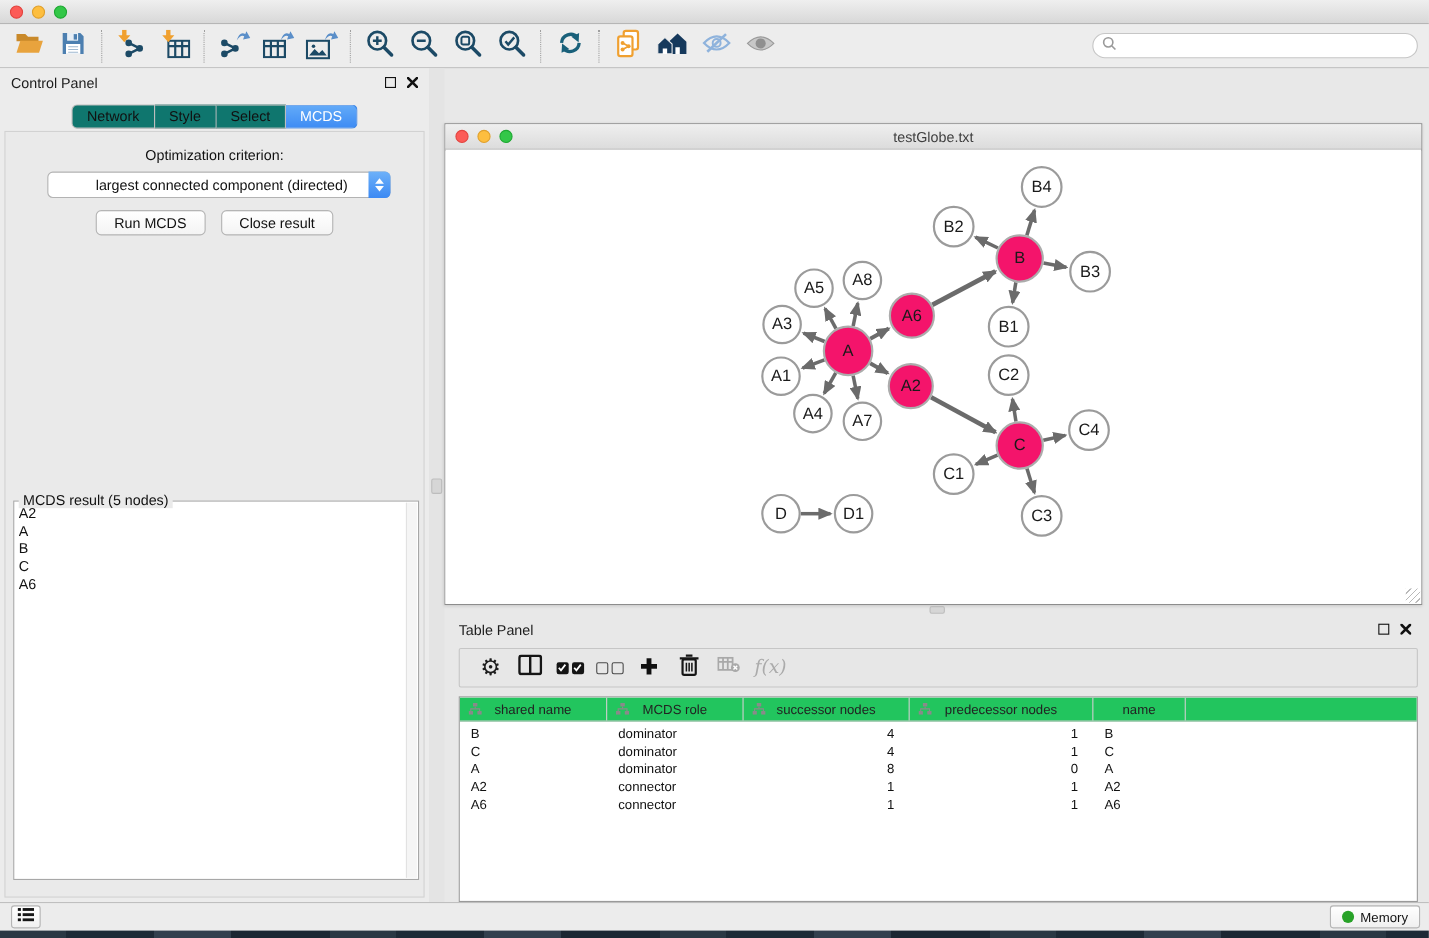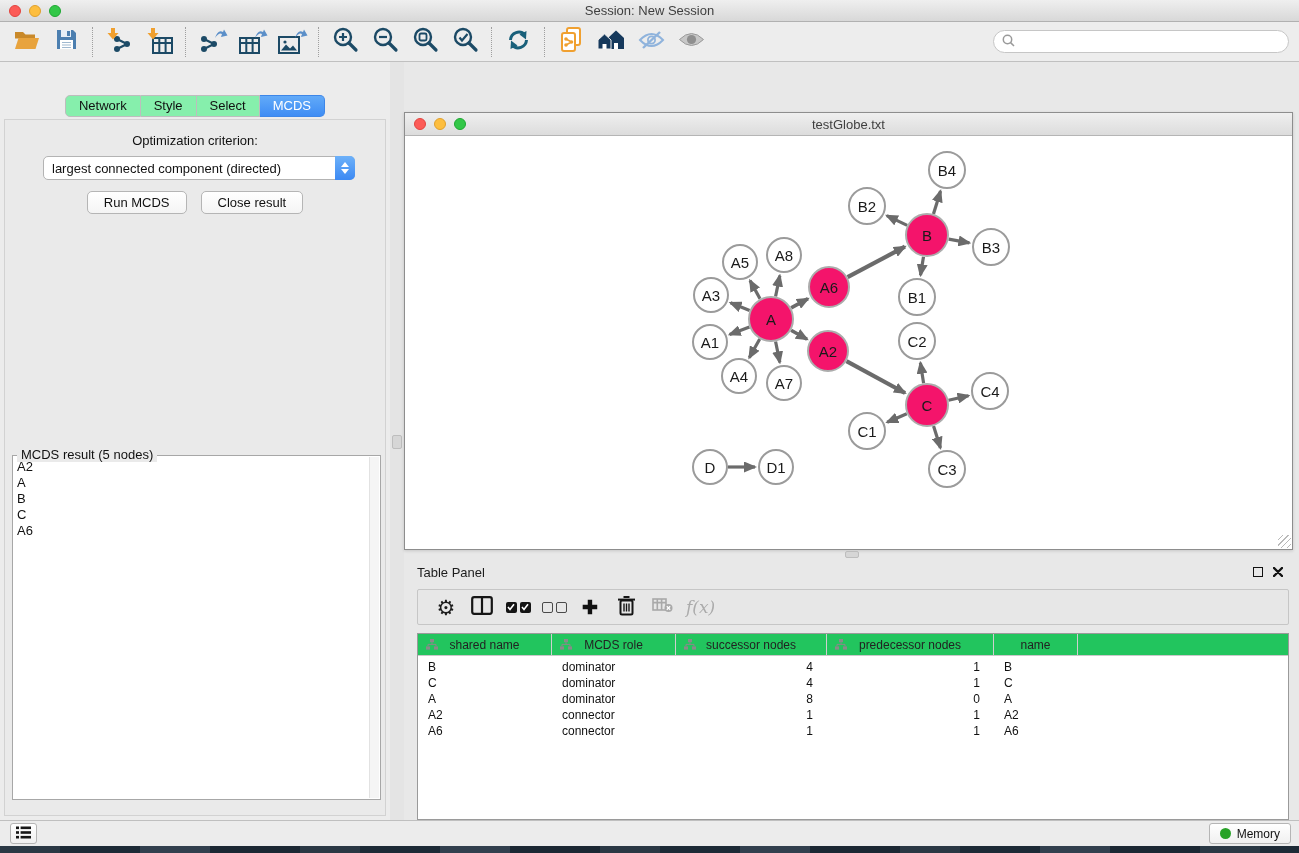--- a/index.html
+++ b/index.html
@@ -40,31 +40,31 @@
   .panel-header { height:26px; display:flex; align-items:center; padding:0 10px; }
   .panel-header .ph-title { font-size:13px; color:#1c1c1c; }
   .ph-icons { margin-left:auto; display:flex; gap:10px; align-items:center; }
   .float-box { width:10px; height:10px; border:1.6px solid #111; background:transparent; }
   .close-x svg { display:block; }
 
   .cp-frame { position:absolute; top:57px; left:4px; right:4px; bottom:4px;
     border:1px solid #d2d2d2; background:#eaeaea; }
 
   .cp-tabs { position:absolute; top:33px; left:0; width:390px; display:flex; justify-content:center; z-index:2; }
-  .seg { height:22px; line-height:20px; font-size:13px; padding:0 13px; background:#86efac;
+  .seg { height:22px; line-height:20px; font-size:13px; padding:0 13px; background:#0f766e;
     border:1px solid #bdbdbd; border-left:none; color:#111; cursor:default; }
   .seg:first-child { border-left:1px solid #bdbdbd; border-radius:5px 0 0 5px; }
   .seg:last-child { border-radius:0 5px 5px 0; }
   .seg.active { background:linear-gradient(#62aaf8,#3e8cf4); border-color:#3d86e8; color:#fff; }
 
   .opt-label { position:absolute; top:71px; left:0; width:390px; text-align:center;
     font-size:13px; color:#111; }
   .combo { position:absolute; top:94px; left:43px; width:312px; height:24px; background:#fff;
     border:1px solid #b3b3b3; border-radius:5px; display:flex; align-items:center; }
-  .combo .combo-text { flex:1; font-size:13px; padding-left:8px; color:#111; white-space:nowrap; }
+  .combo .combo-text { flex:1; font-size:13px; padding-left:8px; color:#111; white-space:nowrap;margin-left:35px; }
   .combo .stepper { width:20px; height:24px; margin:-1px -1px -1px 0;
     background:linear-gradient(#6db1f9,#3c89f3); border-radius:0 5px 5px 0;
     display:flex; flex-direction:column; align-items:center; justify-content:center; gap:2px; }
   .stepper .tri-up { width:0; height:0; border-left:4px solid transparent; border-right:4px solid transparent; border-bottom:5px solid #fff; }
   .stepper .tri-down { width:0; height:0; border-left:4px solid transparent; border-right:4px solid transparent; border-top:5px solid #fff; }
 
   .btn-row { position:absolute; top:129px; left:0; width:390px; display:flex; justify-content:center; gap:14px; }
   .mac-btn { height:23px; background:linear-gradient(#ffffff,#f4f4f4); border:1px solid #b5b5b5;
     border-radius:5px; font-size:13px; color:#111; padding:0 16px; font-family:"Liberation Sans",sans-serif; }
 
@@ -139,21 +139,20 @@
 </style>
 </head>
 <body>
 
 <div class="titlebar">
   <div class="lights">
     <div class="light red"></div>
     <div class="light yellow"></div>
     <div class="light green"></div>
   </div>
-  <div class="title">Session: New Session</div>
 </div>
 
 <div class="toolbar">
   <div class="tb-btn" style="margin-left:6px">
     <span>
       <svg width="27" height="22" viewBox="0 0 27 22">
           <path d="M2 3 h8 l2.5 2.5 H22 v4 H2 Z" fill="#c9892a"></path>
           <path d="M2 20 L5.5 9 H26 L22.5 20 Z" fill="#e8a33d"></path>
         </svg>
     </span>
@@ -336,20 +335,31 @@
           <line x1="8.6" y1="8.6" x2="12" y2="12" stroke="#9a9a9a" stroke-width="1.5"></line>
         </svg>
     </span>
     <input type="text" placeholder="" style="">
   </div>
 </div>
 
 <div class="main">
 
   <div class="control-panel">
+    <div class="panel-header">
+      <span class="ph-title">Control Panel</span>
+      <span class="ph-icons">
+        <span class="float-box"></span>
+        <span class="close-x">
+          <svg width="10" height="10" viewBox="0 0 10 10">
+              <path d="M1 1 L9 9 M9 1 L1 9" stroke="#111" stroke-width="2.4" stroke-linecap="round"></path>
+            </svg>
+        </span>
+      </span>
+    </div>
     <div class="cp-frame"></div>
     <div class="cp-tabs" id="cp-tabs">
         <div class="seg">Network</div>
         <div class="seg">Style</div>
         <div class="seg">Select</div>
         <div class="seg active">MCDS</div>
       </div>
     <div class="opt-label">Optimization criterion:</div>
     <div class="combo">
       <span class="combo-text">largest connected component (directed)</span>

